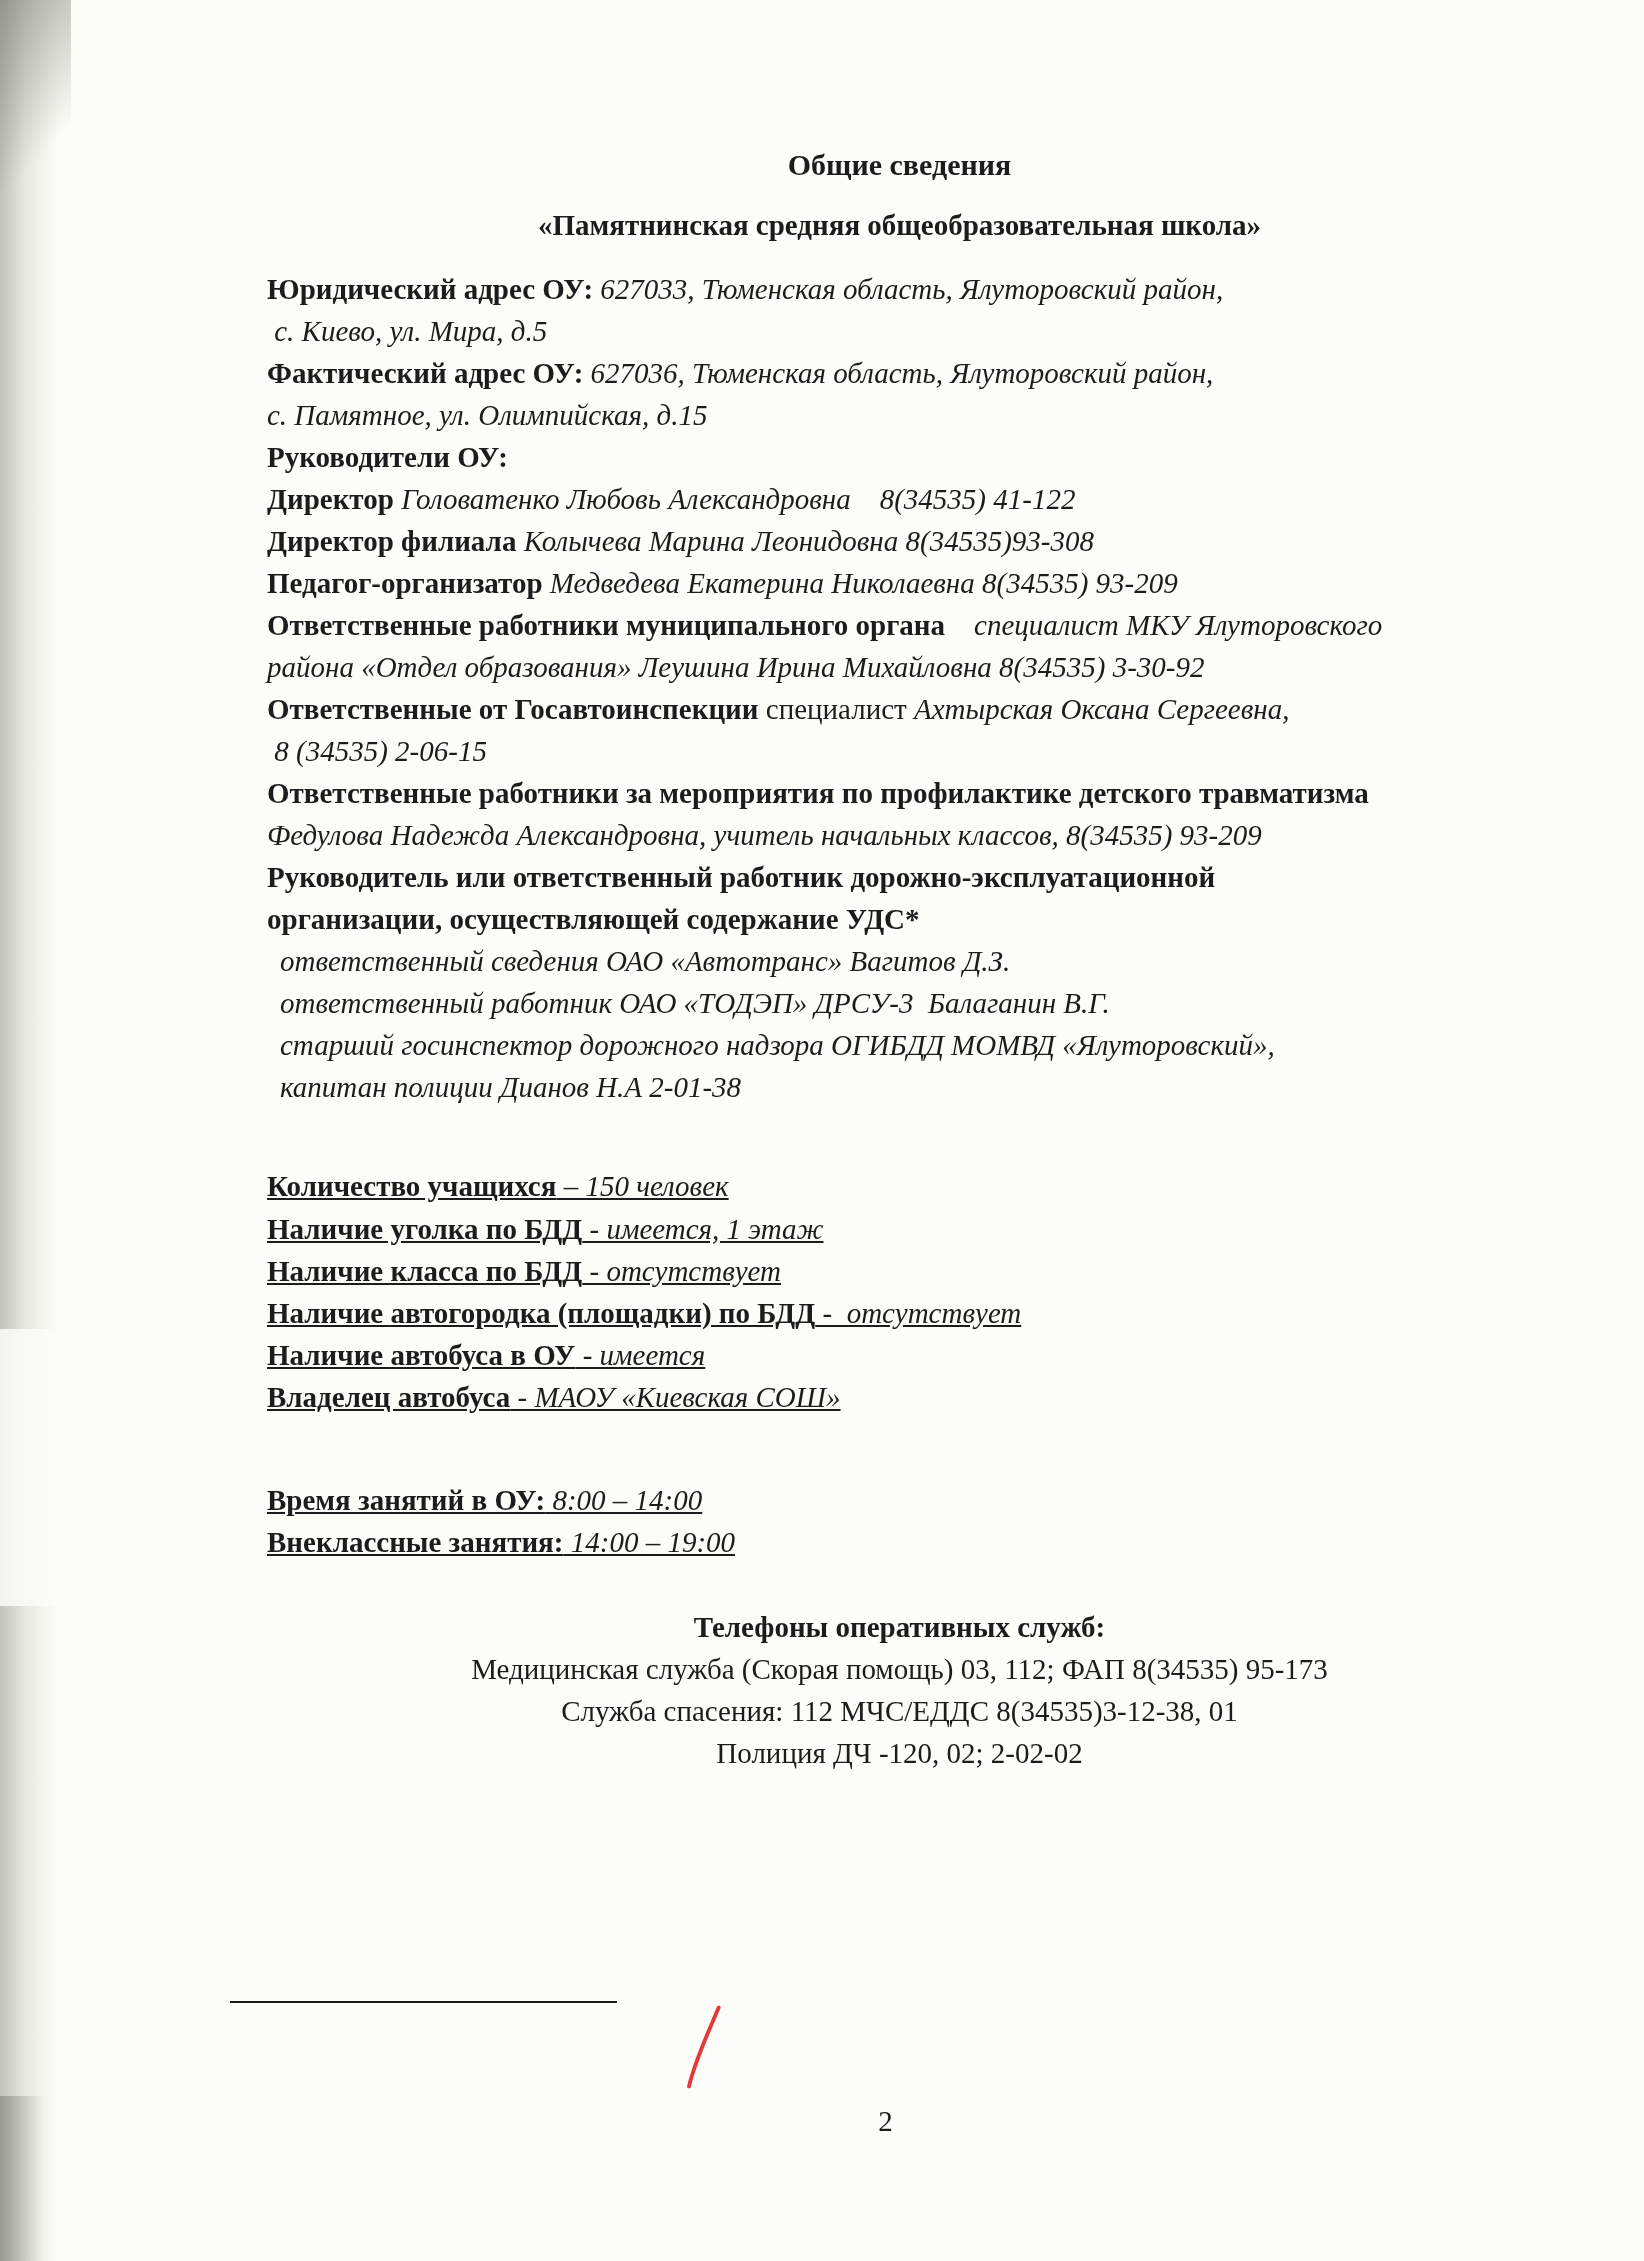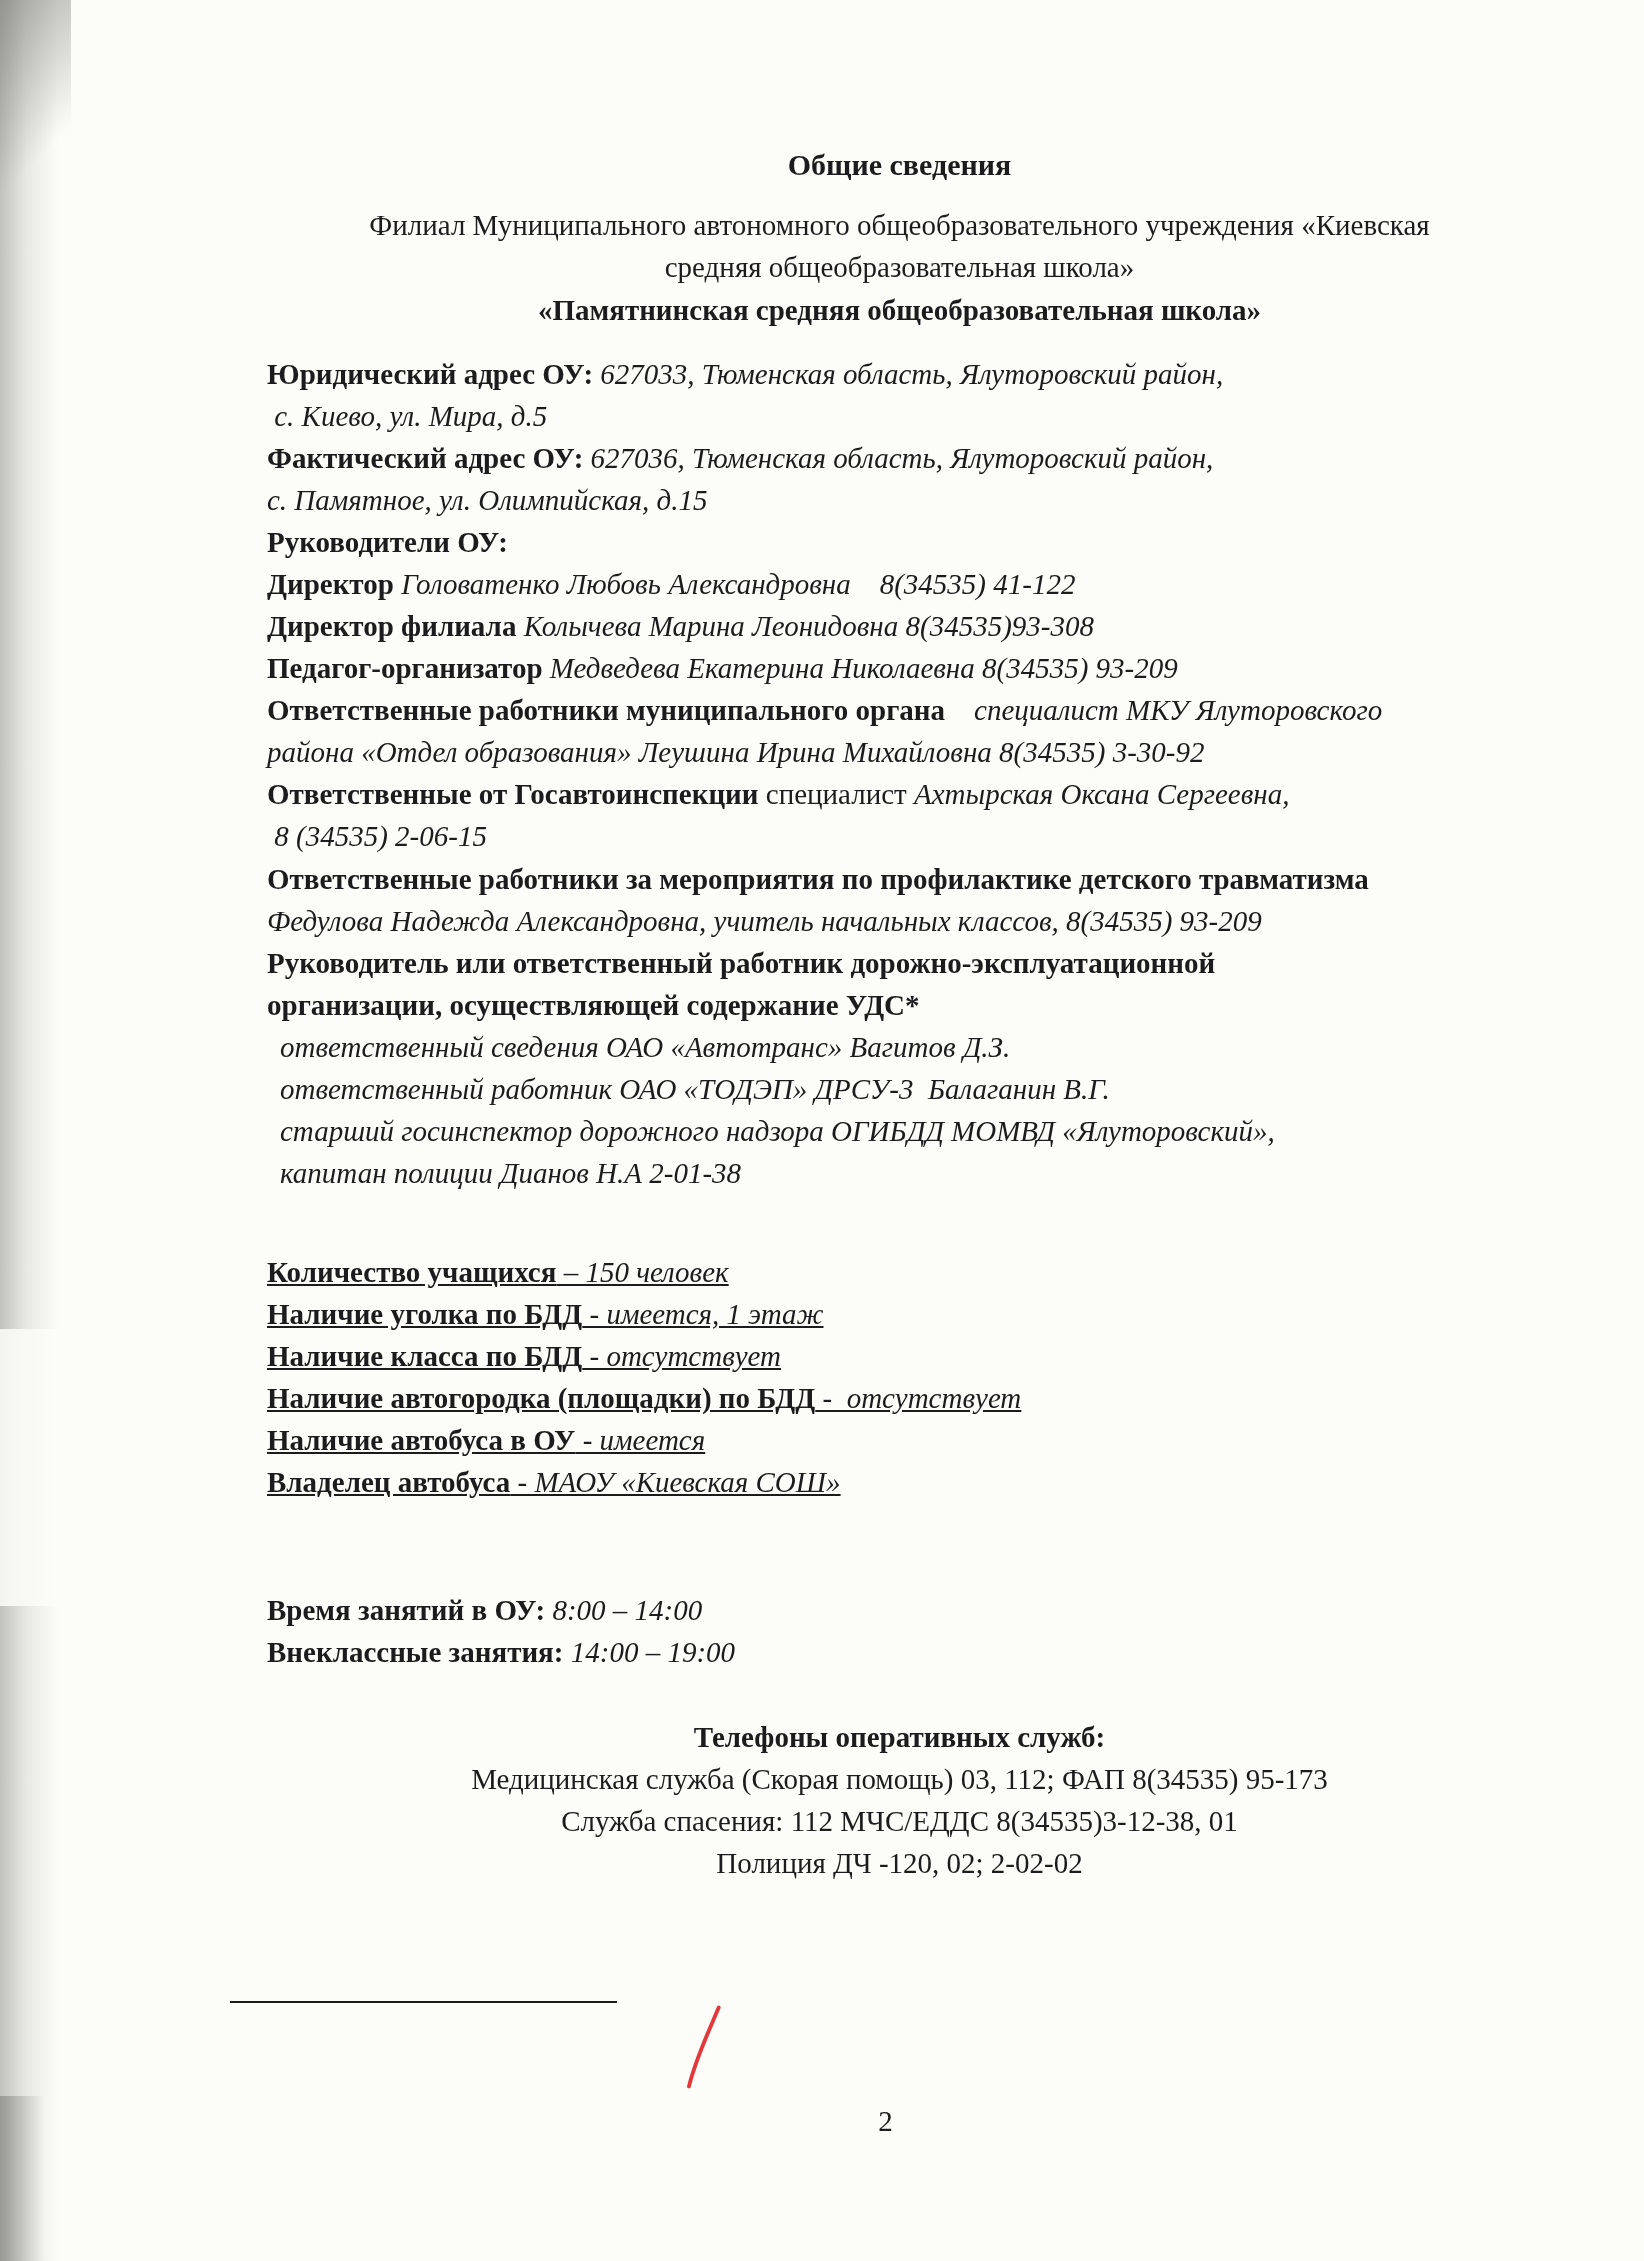--- a/index.html
+++ b/index.html
@@ -44,21 +44,21 @@
   .i { font-style: italic; }
   .center { text-align: center; }
 
   .doc-title { font-size: 30px; margin-bottom: 17px; }
   .org-intro { margin-bottom: 1.3px; }
   .org-branch { margin-bottom: 22px; }
 
   .indent { padding-left: 13px; }
 
   .stats-block { margin-top: 57px; text-decoration: underline; }
-  .schedule-block { margin-top: 86px; }
+  .schedule-block { margin-top: 61px; text-decoration: underline; }
   .emergency-block { margin-top: 43px; }
 
   .footnote-rule {
     position: absolute; left: 230px; top: 2001px;
     width: 387px; height: 1.9px; background: #1b1b1b;
   }
   .pen-mark { position: absolute; left: 685px; top: 2005px; }
   .page-number {
     position: absolute; left: 253px; top: 2100px;
     width: 1265px; text-align: center;
@@ -68,22 +68,20 @@
 <body>
 
 <div class="scan-edge"></div>
 <div class="scan-edge-top"></div>
 <div class="scan-edge-gap"></div>
 <div class="scan-edge-bottom"></div>
 
 <div class="content">
 
   <p class="center b doc-title">Общие сведения</p>
-  <p class="center org-intro">Филиал Муниципального автономного общеобразовательного учреждения «Киевская
-средняя общеобразовательная школа»</p>
   <p class="center b org-branch">«Памятнинская средняя общеобразовательная школа»</p>
 
 
   <p><span class="b">Юридический адрес ОУ:</span><span class="i"> 627033, Тюменская область, Ялуторовский район,
  с. Киево, ул. Мира, д.5</span></p>
 
   <p><span class="b">Фактический адрес ОУ:</span><span class="i"> 627036, Тюменская область, Ялуторовский район,
 с. Памятное, ул. Олимпийская, д.15</span></p>
 
   <p><span class="b">Руководители ОУ:</span></p>

